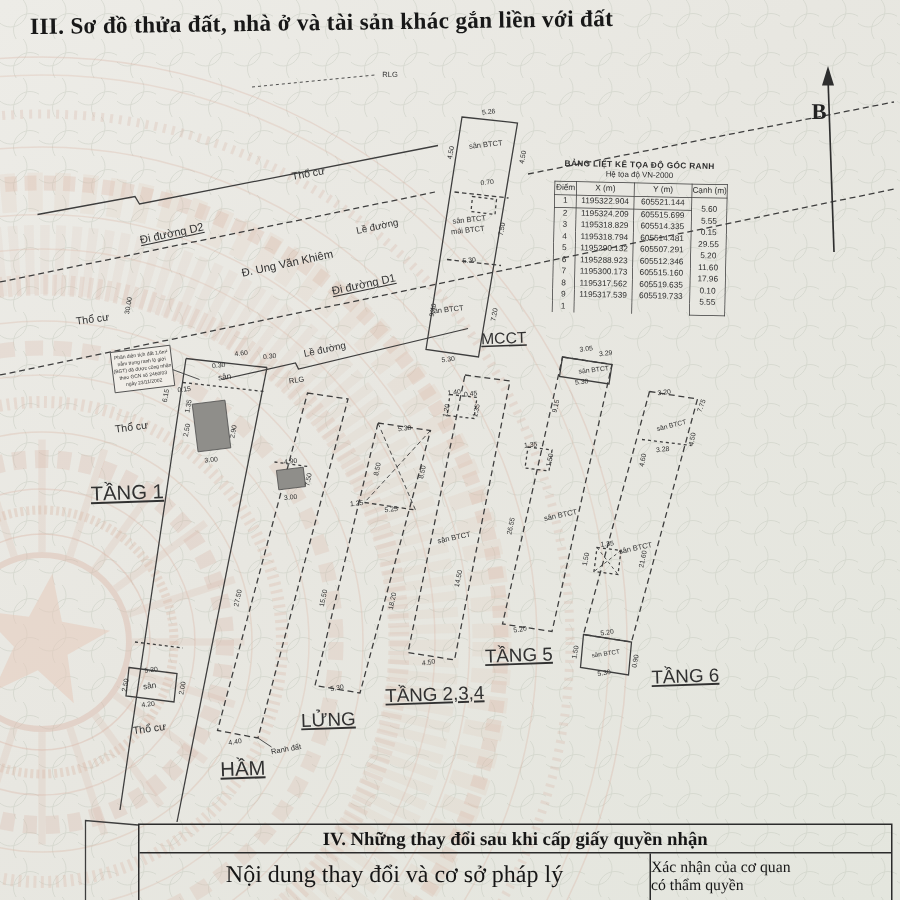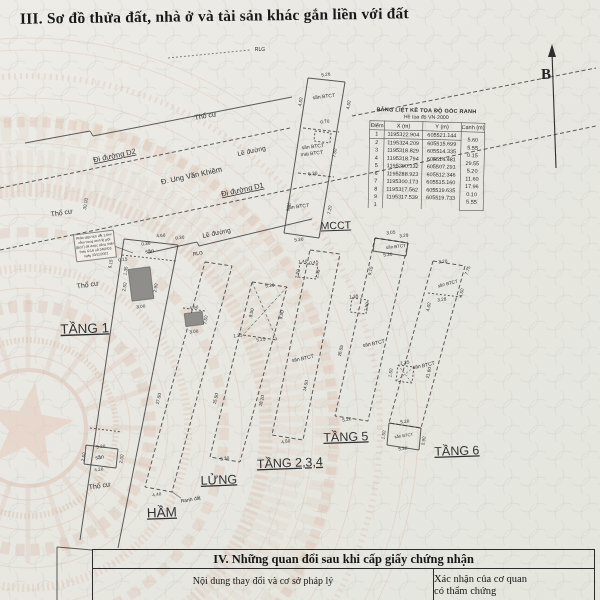--- a/index.html
+++ b/index.html
@@ -21,21 +21,21 @@
   .coord td.noline{border-top:none;border-bottom:none;}
   .coord td.canh-cell{vertical-align:top;padding:0;}
   .canh-col{display:flex;flex-direction:column;padding-top:8px;}
   .canh-col div{height:15.5px;line-height:15.5px;text-align:center;font-size:11px;}
   
   .sec4{position:absolute;left:92px;top:549px;width:501px;height:51px;
     border:1.3px solid #2b2b2b;font-family:"Liberation Serif",serif;color:#161616;}
   .sec4 .hd{height:18px;border-bottom:1.3px solid #2b2b2b;text-align:center;
     font-weight:bold;font-size:12.5px;line-height:18px;}
   .sec4 .cols{display:flex;height:32px;}
-  .sec4 .c1{width:340px;border-right:1.3px solid #2b2b2b;text-align:center;font-size:10px;padding-top:6px;}
+  .sec4 .c1{width:340px;border-right:1.3px solid #2b2b2b;text-align:center;font-size:16px;padding-top:6px;}
   .sec4 .c2{flex:1;font-size:10.5px;line-height:11.5px;padding-top:4px;}
 </style>
 </head>
 <body>
 
 <div class="page">
 
   <svg id="dwg" xmlns="http://www.w3.org/2000/svg" viewBox="0 0 600 600">
       <defs>
         <pattern id="gp" width="26" height="26" patternUnits="userSpaceOnUse">
@@ -311,23 +311,23 @@
           <tr>
             <td class="noline">1</td>
             <td class="noline"></td>
             <td class="noline"></td>
           </tr>
         </tbody>
     </table>
   </div>
 
   <div class="sec4">
-    <div class="hd">IV. Những quan đổi sau khi cấp giấy chứng nhận</div>
+    <div class="hd">IV. Những thay đổi sau khi cấp giấy quyền nhận</div>
     <div class="cols">
       <div class="c1">Nội dung thay đổi và cơ sở pháp lý</div>
       <div class="c2">
         <div>Xác nhận của cơ quan</div>
-        <div>có thẩm chứng</div>
+        <div>có thẩm quyền</div>
       </div>
     </div>
   </div>
 
 </div>
 
 </body></html>

